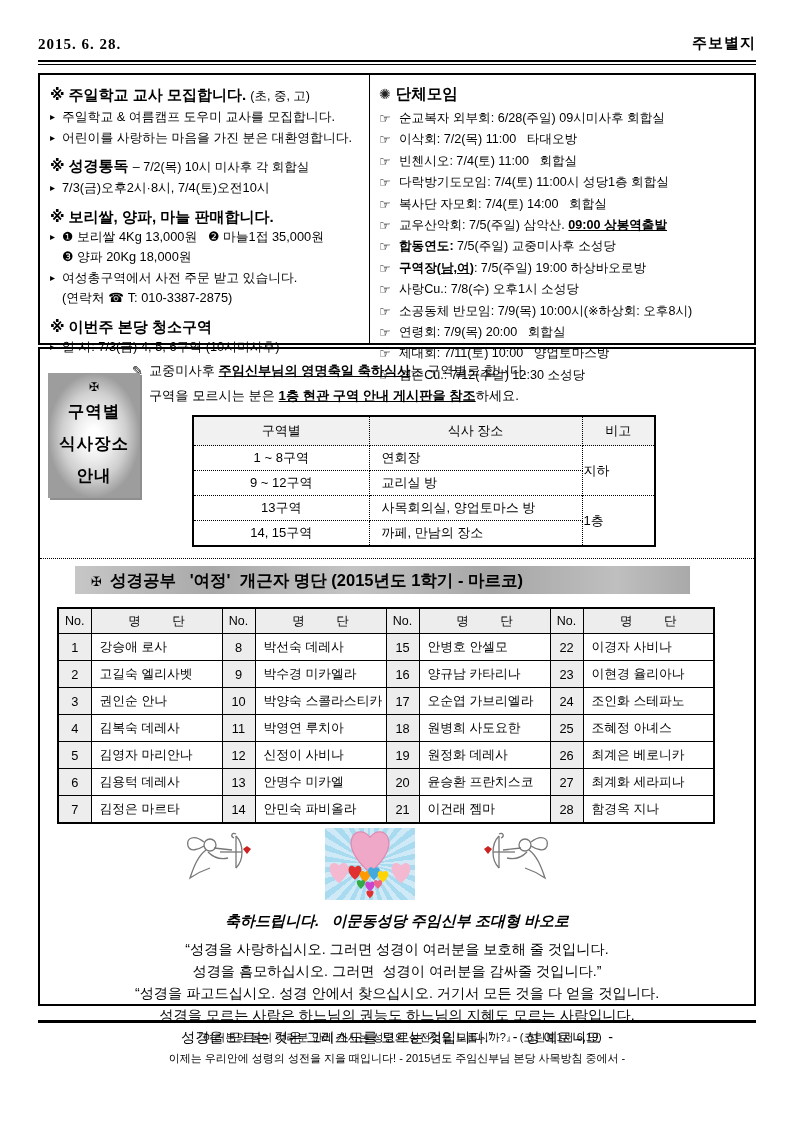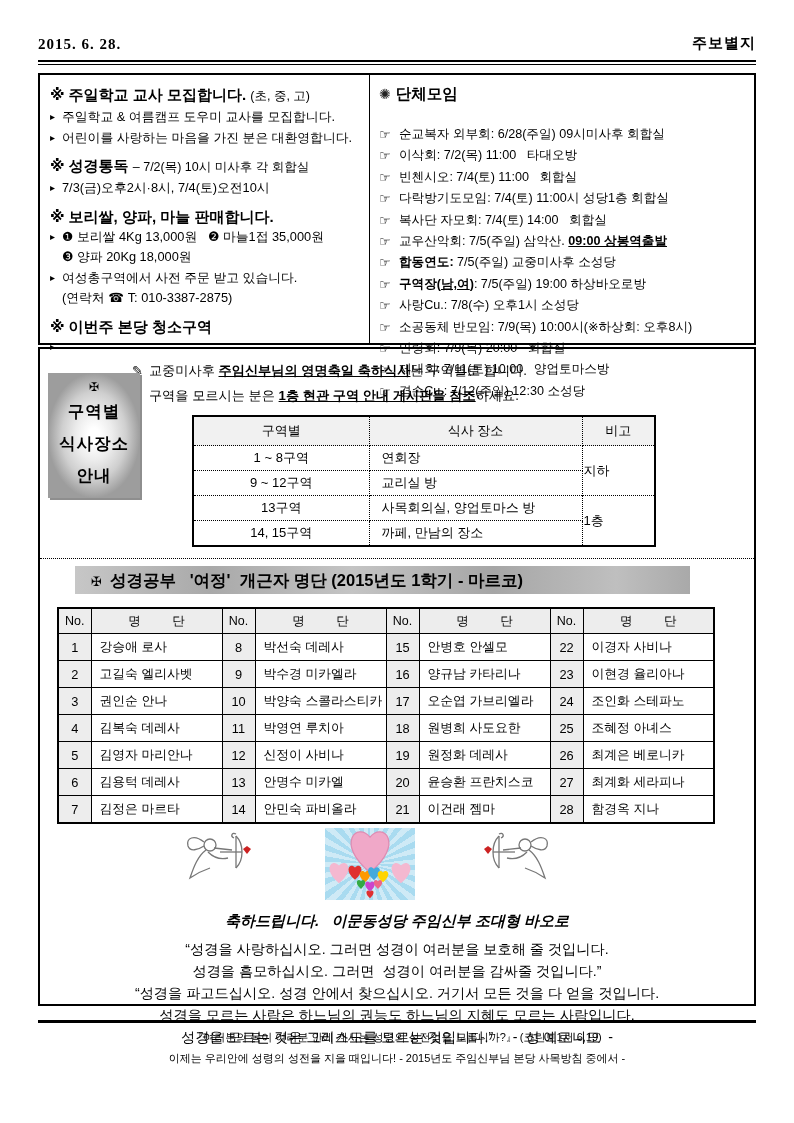--- a/index.html
+++ b/index.html
@@ -19,21 +19,21 @@
 
   .sec{margin-bottom:7px;}
   .sec-title{font-size:15px;font-weight:bold;line-height:21px;}
   .sec-title .mark{font-weight:bold;margin-right:4px;}
   .sec-title .suffix{font-weight:normal;font-size:12.5px;}
   .sec-title .rest{font-weight:normal;font-size:12.5px;}
   .li{font-size:12.8px;line-height:20.5px;display:flex;}
   .li .blt{width:12px;flex:none;font-size:10px;line-height:20.5px;}
   .li.indent{padding-left:12px;}
 
-  .m-title{font-size:15.5px;font-weight:bold;line-height:23px;margin-bottom:18px;}
+  .m-title{font-size:15.5px;font-weight:bold;line-height:23px;margin-bottom:2px;}
   .m-title .m-icon{font-weight:normal;margin-right:5px;font-size:14px;color:#222;}
   .mi{display:flex;font-size:12.6px;line-height:21.4px;}
   .mi .hand{width:20px;flex:none;font-size:13px;}
 
   
   .box2{position:relative;margin-top:2px;border:2px solid #000;height:659px;box-sizing:border-box;}
   .notice-wrap{padding:9px 0 0 92px;}
   .notice{font-size:13.2px;line-height:25px;}
   .notice .pencil{margin-right:6px;font-size:13px;}
 
@@ -133,20 +133,21 @@
           </div>
         <div class="li indent">
             <span class="pre">(연락처 ☎ T: 010-3387-2875)</span>
           </div>
       </div>
 
       <div class="sec">
         <div class="sec-title"><span class="mark">※</span><span>이번주 본당 청소구역</span></div>
         <div class="li">
             <span class="blt">▸</span>
+            <span class="pre">일 시: 7/3(금) 4, 5, 6구역 (10시미사후)</span>
           </div>
       </div>
 
     </div>
     <div class="col-right">
       <div class="m-title"><span class="m-icon">✺</span><span>단체모임</span></div>
       <div class="mi">
           <span class="hand">☞</span>
           <span class="pre"><span>순교복자 외부회: 6/28(주일) 09시미사후 회합실</span></span>
         </div>

